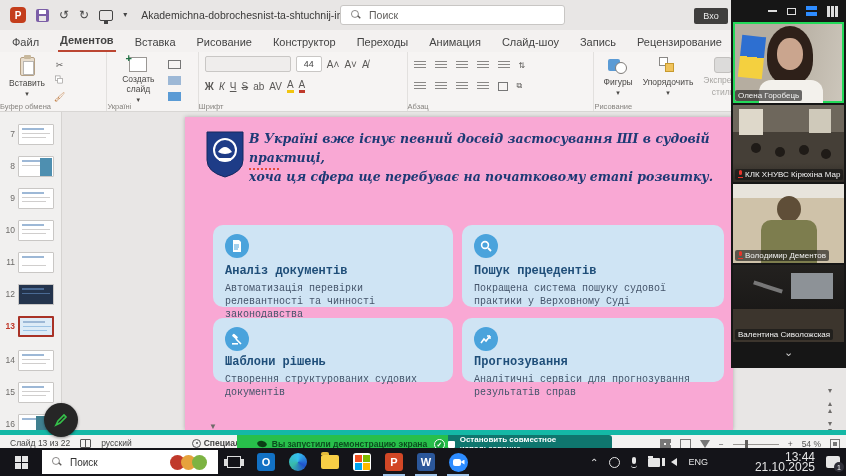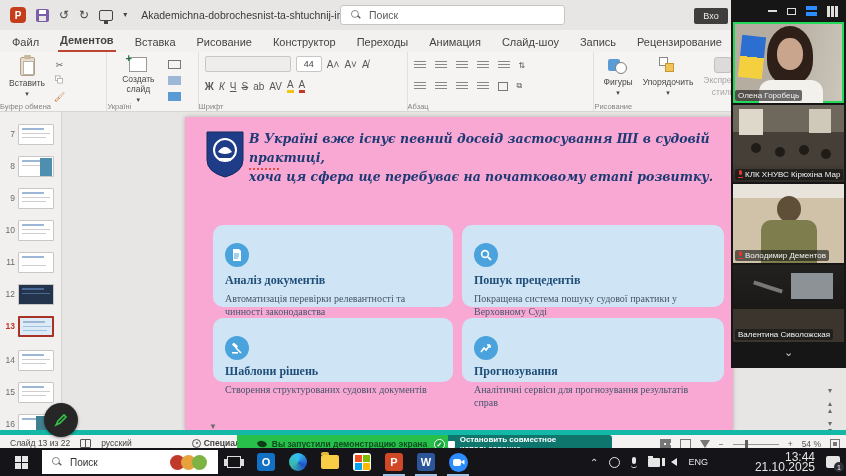--- a/index.html
+++ b/index.html
@@ -67,21 +67,21 @@
   .tbox .img { position:absolute; right:1px; top:1px; width:12px; height:18px; background:#4e8fb0; }
   .thumb-item.sel .tnum { color:#c0392b; font-weight:bold; }
   .thumb-item.sel .tbox { border:2px solid #a93226; background:#ddebf7; }
 
   
   .canvas { position:absolute; left:62px; top:112px; width:784px; height:318px; background:#e8e6e5; }
   .slide { position:absolute; left:123px; top:5px; width:548px; height:313px; background:#f9a8d4; box-shadow:0 0 4px rgba(0,0,0,.25); }
   .crest { position:absolute; left:20px; top:13px; }
   .slide-title { position:absolute; left:64px; top:12px; width:476px; font-family:"DejaVu Serif","Liberation Serif",serif; font-weight:bold; font-style:italic; font-size:12.5px; line-height:19px; color:#1d3a75; }
   .squiggle { position:absolute; left:64px; top:51px; width:30px; height:2px; background:repeating-linear-gradient(90deg,#e74c3c 0 2px,transparent 2px 4px); }
-  .card { position:absolute; background:#cfe4f4; border-radius:10px; padding:18px 12px; font-family:Liberation Serif, serif; }
+  .card { position:absolute; background:#cfe4f4; border-radius:10px; padding:9px 12px; font-family:Liberation Mono, monospace; }
   .card-ic { width:24px; height:24px; border-radius:50%; background:#4aa3dc; display:flex; align-items:center; justify-content:center; margin-bottom:6px; }
   .card-title { font-size:12px; font-weight:bold; color:#1f4e79; margin-bottom:4px; }
   .card-body { font-size:10px; color:#44546a; line-height:13px; }
   .scrollbtns { position:absolute; right:8px; top:275px; width:16px; display:flex; flex-direction:column; align-items:center; gap:6px; color:#6d6b69; font-size:8px; line-height:7px; }
   .tiny-arrow { position:absolute; left:147px; top:310px; color:#6d6b69; font-size:8px; }
 
   
   .vpanel { position:absolute; left:731px; top:0; width:115px; height:368px; background:#161616; z-index:40; }
   .vctrl { height:22px; display:flex; align-items:center; justify-content:flex-end; gap:10px; padding-right:8px; }
   .wmin { width:9px; height:2px; background:#ddd; }

